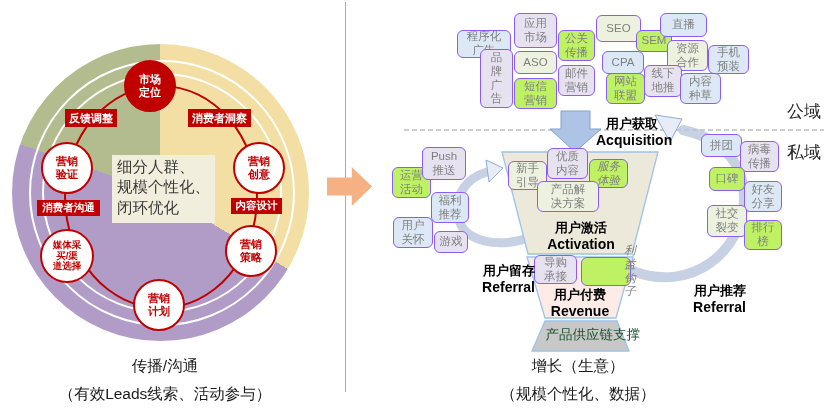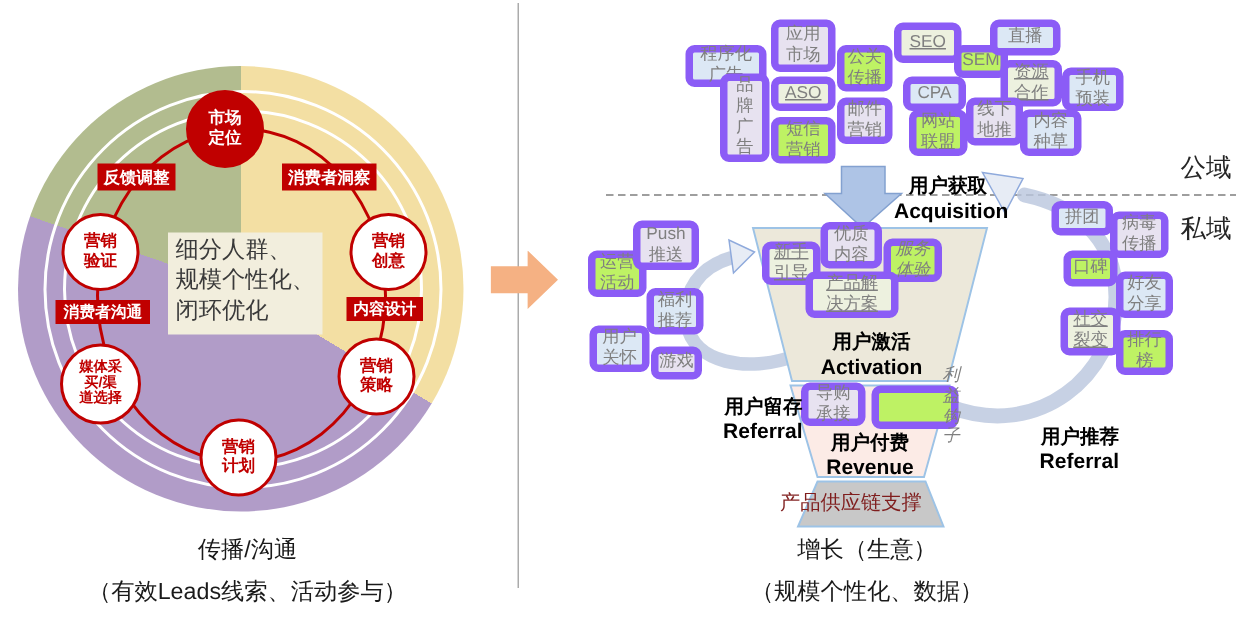--- a/index.html
+++ b/index.html
@@ -21,31 +21,31 @@
   .red-label{background:#c00000;color:#fff;font-weight:bold;font-size:11px;display:flex;
              align-items:center;justify-content:center;white-space:nowrap;}
   .red-label.sm{font-size:10.5px;}
   .caption{color:#1a1a1a;font-size:15.5px;text-align:center;}
   
   .orange-arrow{width:45px;height:39px;background:#f5b183;
      clip-path:polygon(0 27%,55% 27%,55% 0,100% 50%,55% 100%,55% 73%,0 73%);}
   .divider{width:1px;background:#ababab;}
   
   .overlay{position:absolute;left:0;top:0;pointer-events:none;}
-  .tag{border:5px solid #8b5cf6;border-radius:6px;color:#7f7f7f;font-size:11.5px;
+  .tag{border:1px solid #8b5cf6;border-radius:6px;color:#7f7f7f;font-size:11.5px;
        line-height:1.18;display:flex;align-items:center;justify-content:center;
        text-align:center;white-space:pre-line;box-sizing:border-box;}
   .c-blue{background:#dce8f5;} .c-lav{background:#e7e2f0;} .c-pink{background:#bef264;}
-  .c-green{background:#edf1df;text-decoration:underline;} .c-tan{background:#bef264;font-style:italic;}
+  .c-green{background:#edf1df;} .c-tan{background:#bef264;font-style:italic;}
   .stage-label{text-align:center;color:#000;font-weight:bold;}
   .stage-label .zh{font-size:13px;line-height:1.2;}
   .stage-label .en{font-size:14px;line-height:1.15;}
   .ta-left{text-align:right;margin-top:33px;}
   .side-label{font-size:17px;color:#262626;text-align:center;}
-  .supply-text{font-size:13.5px;color:#7f1d1d;text-align:left;}
+  .supply-text{font-size:13.5px;color:#14532d;text-align:right;}
 </style>
 </head>
 <body>
 
 <div class="stage">
 
   <div class="abs disk" style="left:12px;top:44px;"></div>
   <div class="abs ring" style="left:29px;top:60px;width:262px;height:262px;"></div>
   <div class="abs ring" style="left:42px;top:73px;width:236px;height:236px;"></div>
   <div class="abs red-ellipse" style="left:64px;top:85px;"></div>

